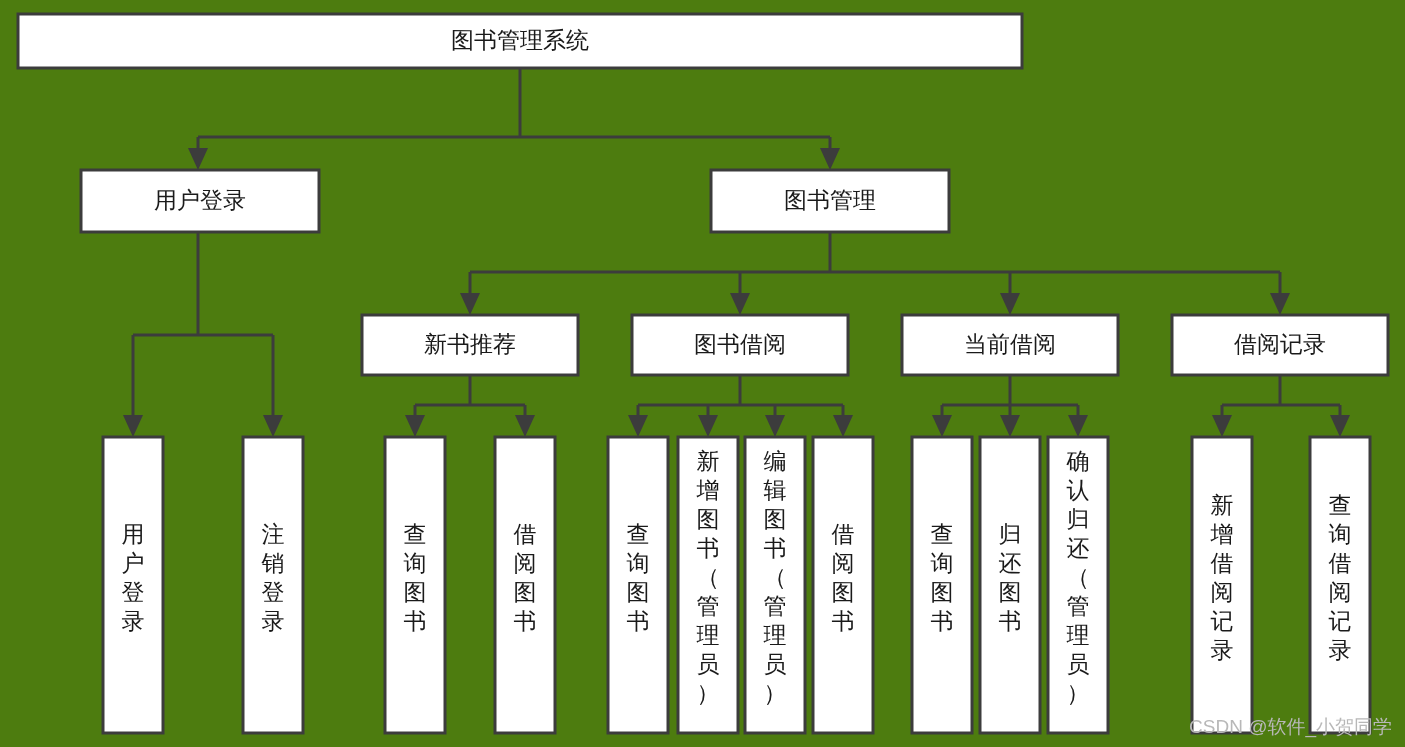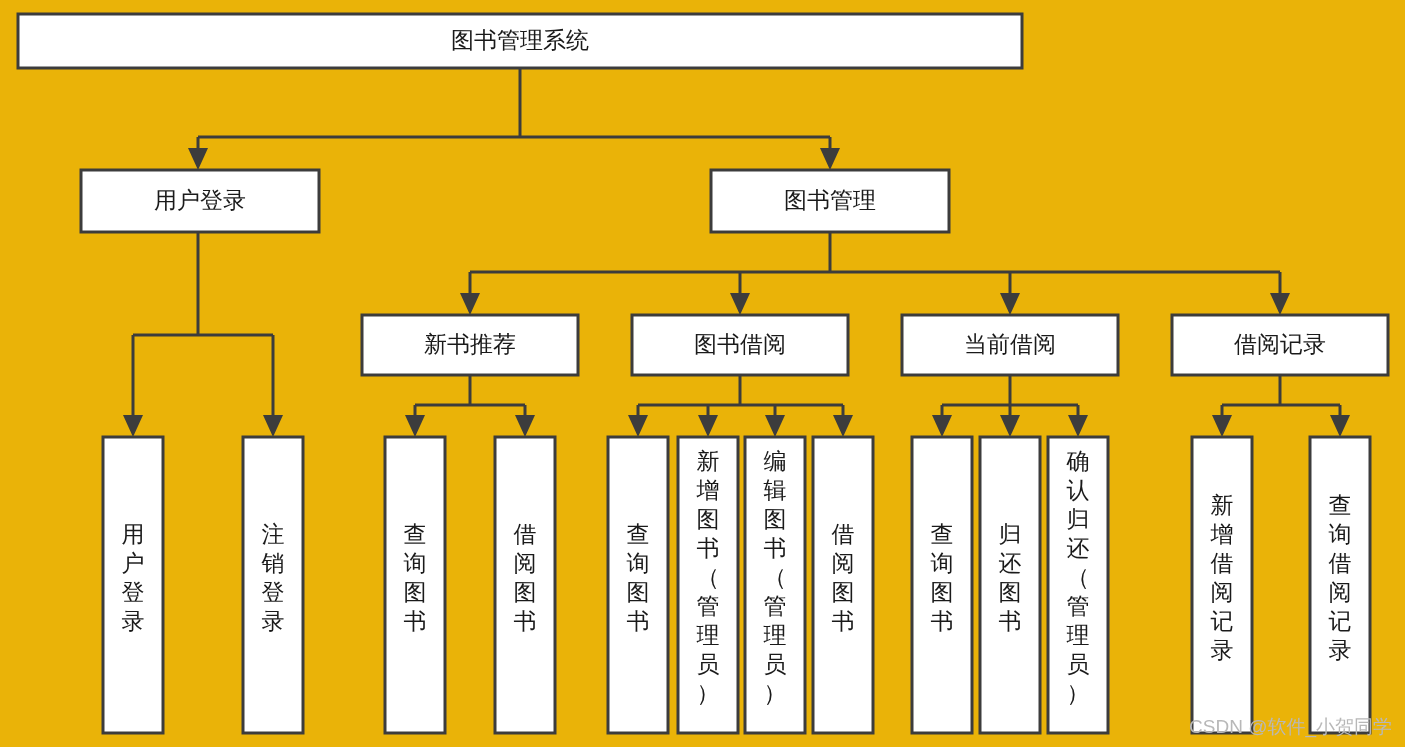--- a/index.html
+++ b/index.html
@@ -8,21 +8,21 @@
     padding: 0;
     background: #ffffff;
   }
   body {
     font-family: "Liberation Sans", "DejaVu Sans", sans-serif;
   }
   #diagram-root {
     position: relative;
     width: 1405px;
     height: 747px;
-    background: #eab308;
+    background: #4d7c0f;
     overflow: hidden;
   }
   svg.diagram-svg {
     position: absolute;
     left: 0;
     top: 0;
     width: 1405px;
     height: 747px;
     display: block;
   }

